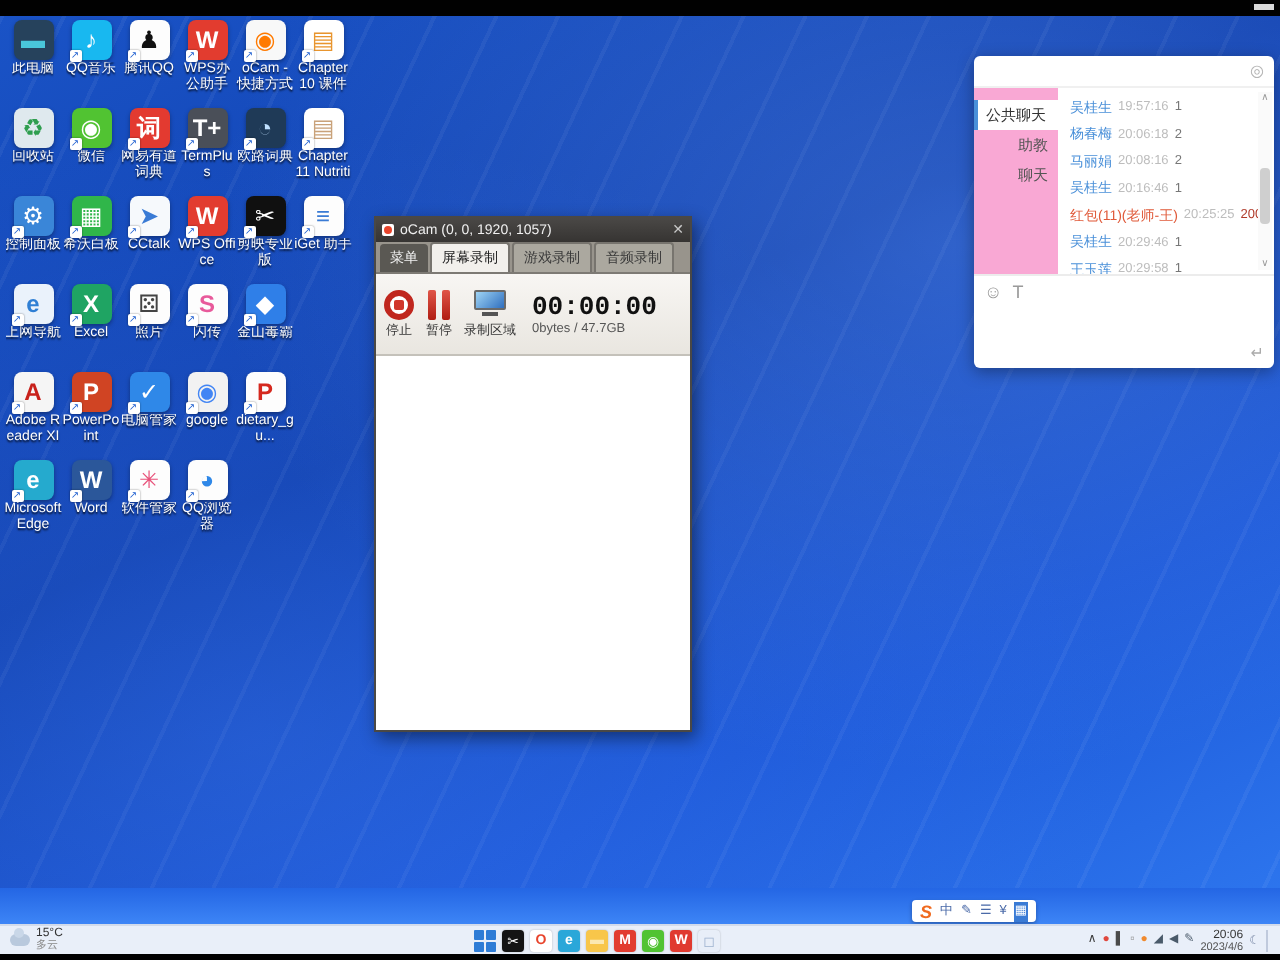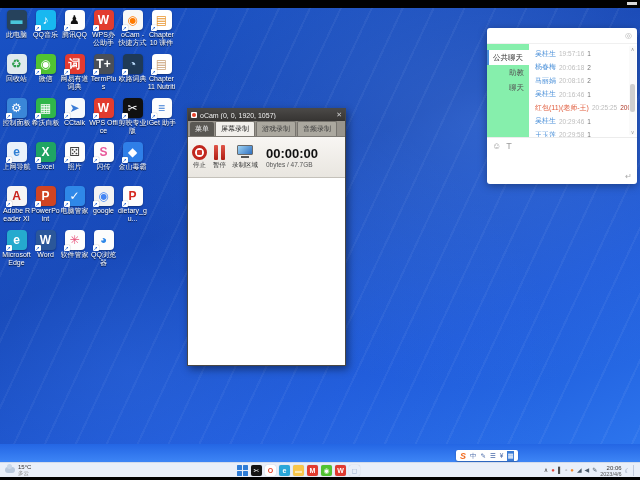--- a/index.html
+++ b/index.html
@@ -53,30 +53,30 @@
   .stop-ico{width:15px;height:15px;border-radius:50%;border:3px solid #c0271e;background:#fff;
         box-sizing:border-box;position:relative;}
   .stop-ico::after{content:"";position:absolute;left:2px;top:2px;width:5px;height:5px;background:#d0352a;border-radius:1px;}
   .pause-ico{width:13px;height:15px;display:flex;gap:3px;justify-content:center;}
   .pause-ico i{width:4px;height:15px;background:linear-gradient(#e05548,#b01d12);border-radius:1px;}
   .mon-ico{width:17px;height:15px;display:flex;flex-direction:column;align-items:center;}
   .mon-ico .scr{width:16px;height:10px;border:1px solid #6a6a6a;border-radius:1px;
         background:linear-gradient(135deg,#9fd4f5,#2f6fbf);box-sizing:border-box;}
   .mon-ico .stand{width:8px;height:2px;background:#555;margin-top:1px;}
   .timer-box{display:flex;flex-direction:column;margin-left:2px;}
-  .timer{font-family:Liberation Sans, sans-serif;font-weight:bold;font-size:13px;color:#111;line-height:14px;}
+  .timer{font-family:Liberation Mono, monospace;font-weight:bold;font-size:13px;color:#111;line-height:14px;}
   .size-text{font-size:6.5px;color:#555;}
   .ocam-client{flex:1;background:#fff;}
   
   .chat{position:absolute;left:487px;top:28px;width:150px;height:156px;background:#fff;
         border-radius:3px;box-shadow:0 2px 8px rgba(0,0,0,.35);font-size:7px;display:flex;flex-direction:column;}
   .chat-header{height:15px;display:flex;align-items:center;justify-content:flex-end;padding:0 5px;
         border-bottom:1px solid #f0f0f0;color:#b5b5b5;font-size:8px;}
   .chat-body{flex:1;display:flex;min-height:0;}
-  .chat-side{width:42px;background:#86efac;padding-top:6px;}
+  .chat-side{width:42px;background:#f9a8d4;padding-top:6px;}
   .side-tab{height:15px;line-height:15px;padding-left:22px;color:#555;font-size:7.5px;cursor:pointer;}
   .side-tab.active{background:#fff;color:#333;border-left:2px solid #4a90d9;padding-left:4px;}
   .chat-main{flex:1;position:relative;padding:3px 10px 0 6px;overflow:hidden;}
   .msg{height:13.5px;display:flex;align-items:center;gap:3px;white-space:nowrap;}
   .msg .m-name{font-size:7px;}
   .msg .m-time{color:#bdbdbd;font-size:6.5px;}
   .msg .m-count{font-size:6.5px;}
   .chat-scroll{position:absolute;right:1px;top:2px;bottom:2px;width:7px;background:#fafafa;
         display:flex;flex-direction:column;align-items:center;justify-content:space-between;}
   .scroll-arrow{font-size:5px;color:#999;line-height:6px;}

